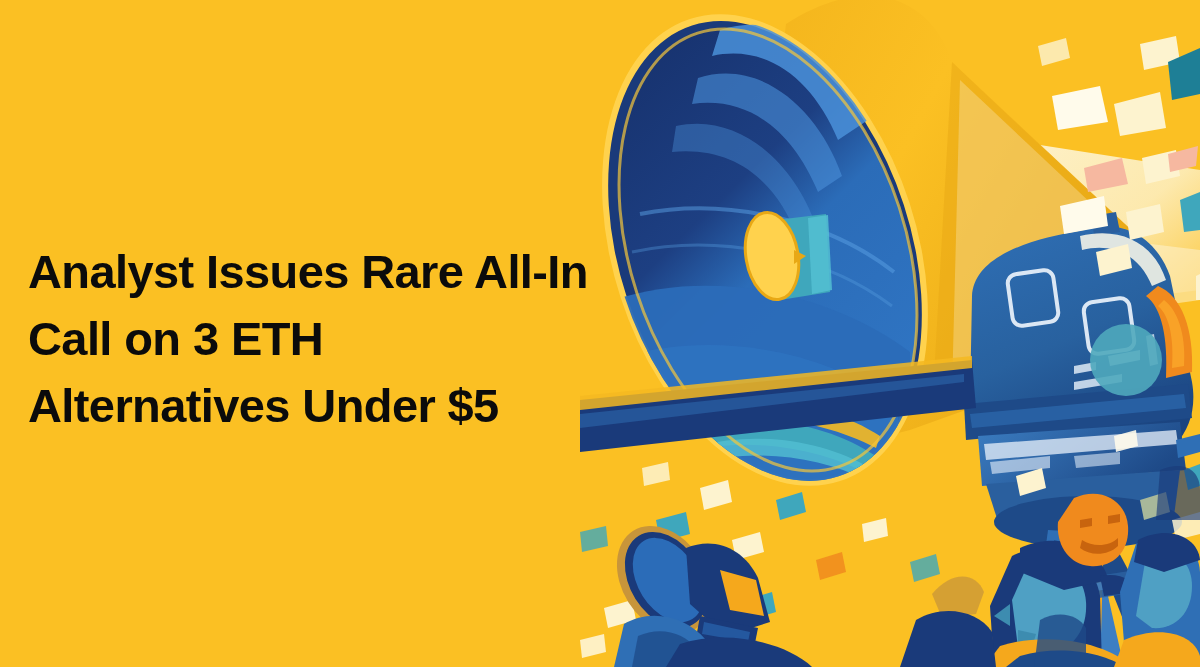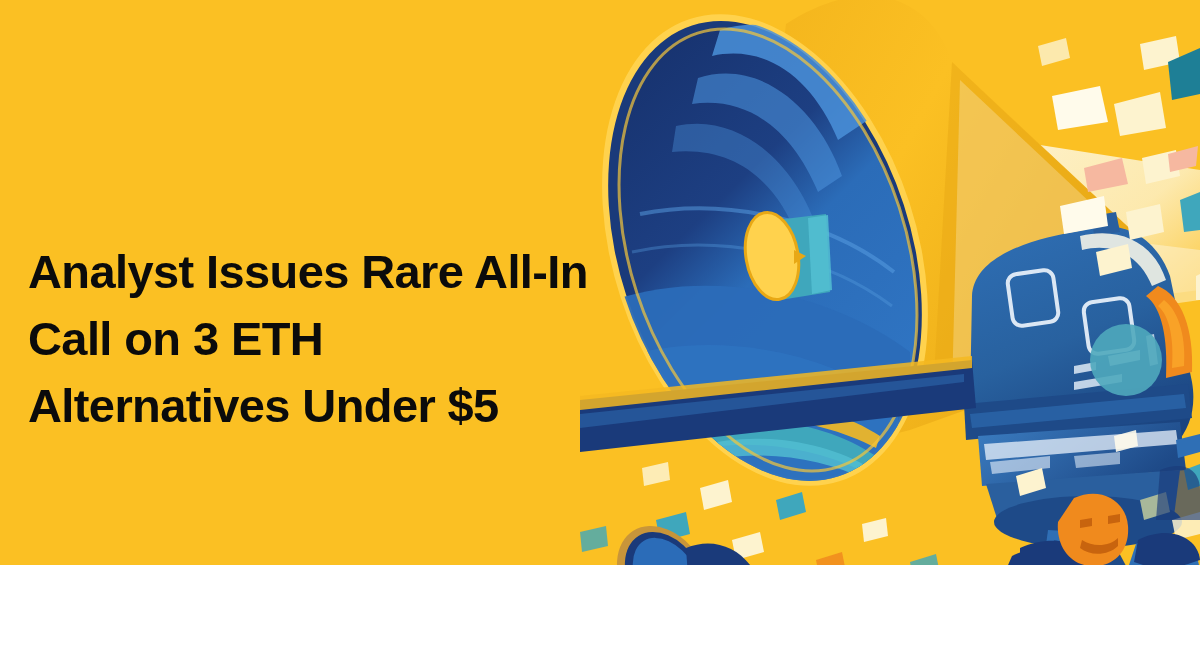--- a/index.html
+++ b/index.html
@@ -7,21 +7,21 @@
     padding: 0;
     background: #ffffff;
   }
   body {
     font-family: "Liberation Sans", sans-serif;
   }
 
   .banner {
     position: relative;
     width: 1200px;
-    height: 565px;
+    height: 667px;
     overflow: hidden;
     background: #FBC023;
   }
   .grid-mask {
     position: absolute;
     inset: 0;
     background:
       linear-gradient(to top, rgba(251,192,35,0) 46%, #FBC023 72%),
       linear-gradient(to right, rgba(251,192,35,0) 38%, rgba(251,192,35,0.55) 58%, #FBC023 78%);
     pointer-events: none;

